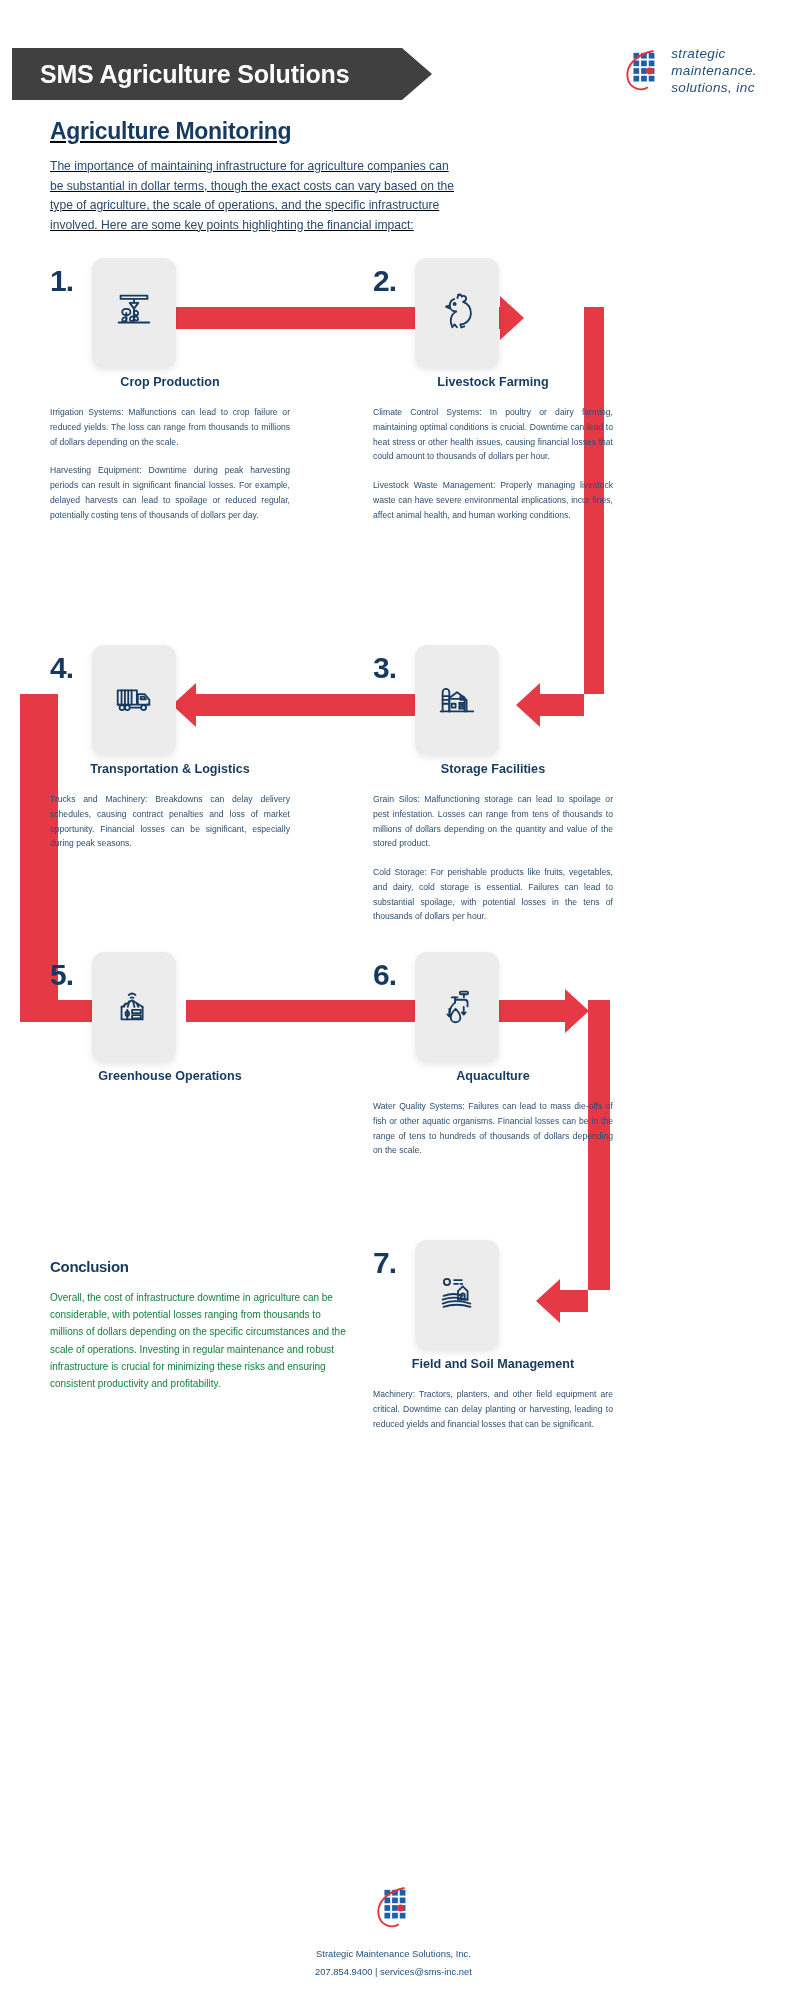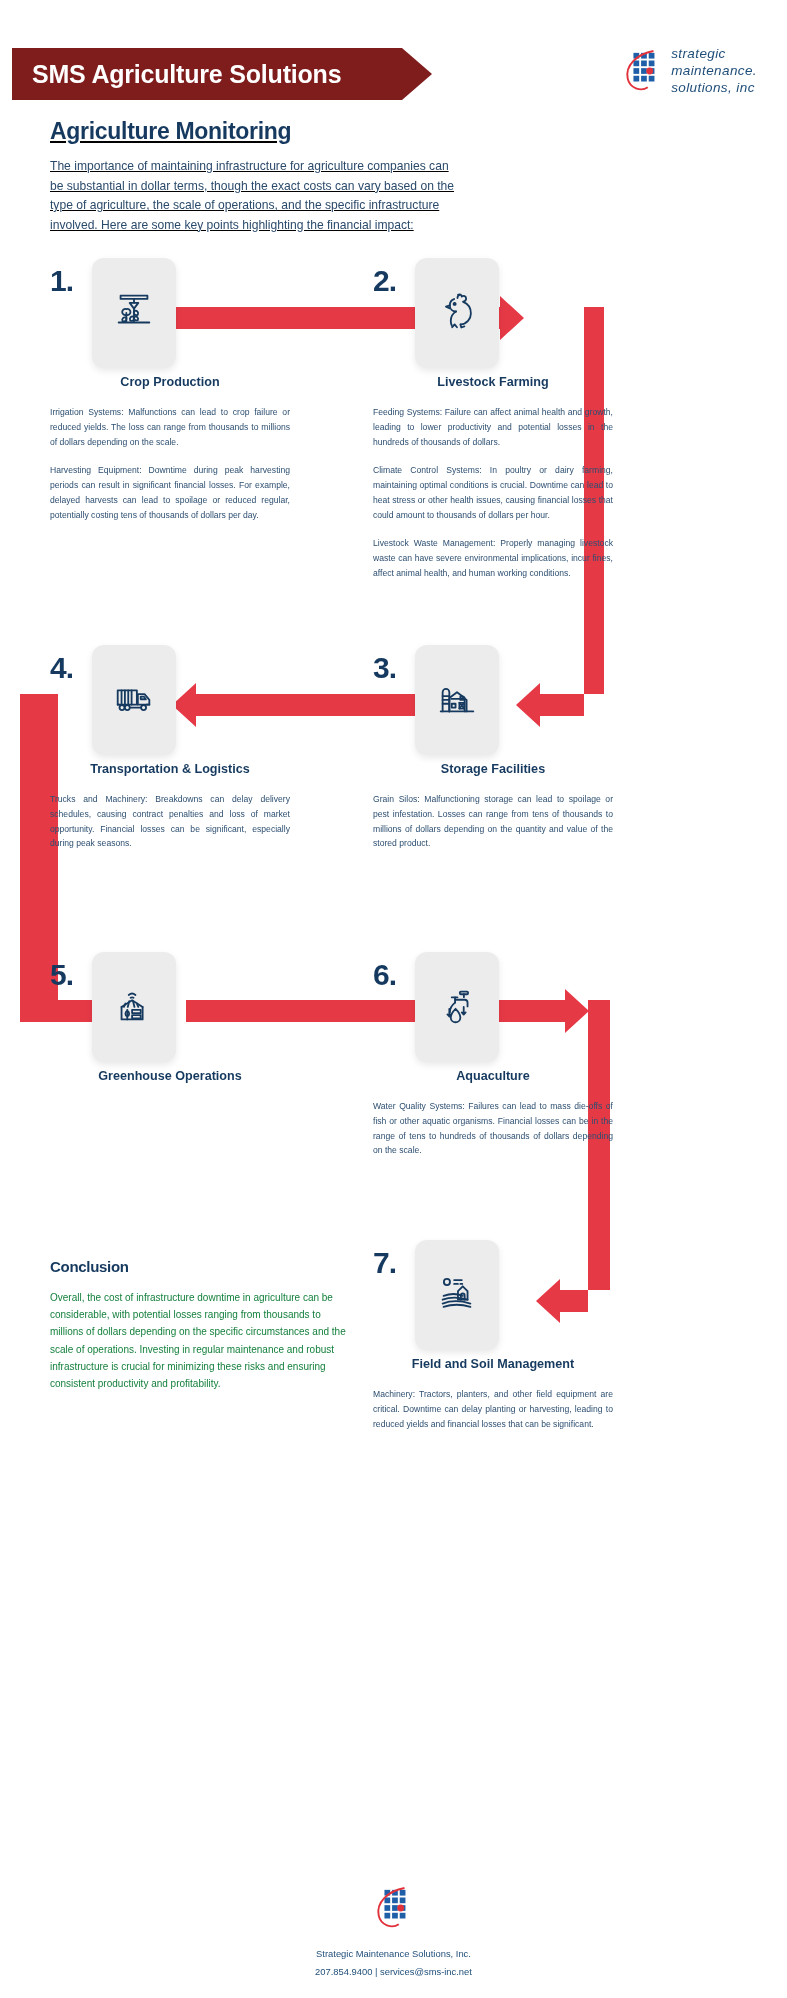--- a/index.html
+++ b/index.html
@@ -20,24 +20,24 @@
   
   .header {
     position: absolute;
     top: 48px; left: 0; right: 0;
     height: 56px;
   }
   .title-banner {
     position: absolute;
     left: 12px; top: 0;
     width: 420px; height: 52px;
-    background: #7f1d1d;
+    background: #404040;
     display: flex;
     align-items: center;
-    padding-left: 20px;
+    padding-left: 28px;
     clip-path: polygon(0 0, calc(100% - 30px) 0, 100% 50%, calc(100% - 30px) 100%, 0 100%);
   }
   .title-banner h1 {
     color: #ffffff;
     font-size: 25px;
     font-weight: bold;
     letter-spacing: -0.2px;
     white-space: nowrap;
   }
   .brand-logo {
@@ -256,21 +256,20 @@
             <path d="M23 24.5 c-3.5 2 -5.5 6 -5.5 10 c0 2 .4 3.5 1.2 5"></path>
             <path d="M19 41 l2.5 -3 l2.5 3"></path>
             <path d="M27.5 38 l1 3.2 l3.2 -1.2"></path>
             <path d="M24.5 10.5 c0 -1.6 1 -2.8 2.4 -3.2"></path>
           </svg>
         </span>
       </div>
     </div>
     <div class="step-title">Livestock Farming</div>
     <div class="step-body">
-      <p>Feeding Systems: Failure can affect animal health and growth, leading to lower productivity and potential losses in the hundreds of thousands of dollars.</p>
       <p>Climate Control Systems: In poultry or dairy farming, maintaining optimal conditions is crucial. Downtime can lead to heat stress or other health issues, causing financial losses that could amount to thousands of dollars per hour.</p>
       <p>Livestock Waste Management: Properly managing livestock waste can have severe environmental implications, incur fines, affect animal health, and human working conditions.</p>
     </div>
   </div>
 
   <div class="step" style="left:50px; top:645px;">
     <div class="step-head">
       <div class="step-num">4.</div>
       <div class="icon-card">
         <span>
@@ -310,20 +309,21 @@
             <path d="M26.5 29 l5 6 M31.5 29 l-5 6"></path>
             <rect x="27.5" y="22.5" width="3.5" height="3.5"></rect>
             <path d="M7 38 h34"></path>
           </svg>
         </span>
       </div>
     </div>
     <div class="step-title">Storage Facilities</div>
     <div class="step-body">
       <p>Grain Silos: Malfunctioning storage can lead to spoilage or pest infestation. Losses can range from tens of thousands to millions of dollars depending on the quantity and value of the stored product.</p>
+      <p>Cold Storage: For perishable products like fruits, vegetables, and dairy, cold storage is essential. Failures can lead to substantial spoilage, with potential losses in the tens of thousands of dollars per hour.</p>
     </div>
   </div>
 
   <div class="step" style="left:50px; top:952px;">
     <div class="step-head">
       <div class="step-num">5.</div>
       <div class="icon-card">
         <span>
           <svg viewBox="0 0 48 48" fill="none" stroke="#163a5f" stroke-width="1.9" stroke-linecap="round" stroke-linejoin="round">
             <path d="M18.5 13.5 a5.5 5.5 0 0 1 7 0"></path>

